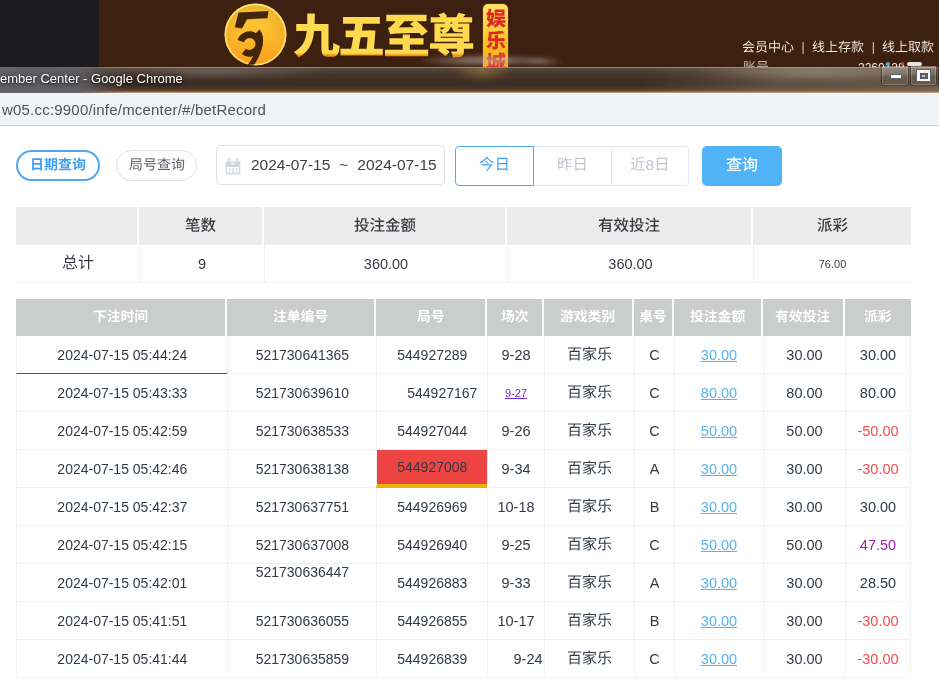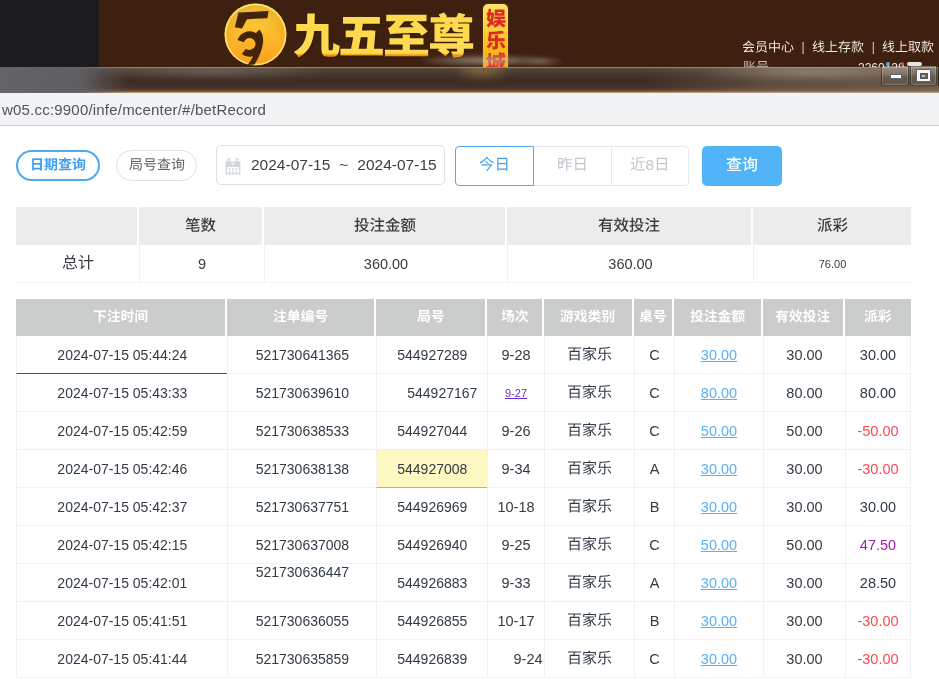--- a/index.html
+++ b/index.html
@@ -175,20 +175,21 @@
 <div class="abs" style="left:520px;top:57px;width:45px;height:9px;background:radial-gradient(ellipse at 50% 50%,rgba(190,180,168,.5),transparent 70%);filter:blur(2px)"></div>
 </div>
 <div class="abs" style="left:0;top:67px;width:939px;height:26px;overflow:hidden;
 background:linear-gradient(180deg,#5e5046 0%,#514238 10%,#453429 28%,#3c2d23 52%,#3f2e24 70%,#49352a 82%,#5e4332 90%,#8a6348 95%,#b99877 98%,#c3a684 100%)">
 <div class="abs" style="left:0;top:0;width:939px;height:1px;background:rgba(190,185,180,.5)"></div>
 <div class="abs" style="left:0;top:0;width:130px;height:26px;background:linear-gradient(90deg,rgba(100,100,106,.97) 0%,rgba(98,98,104,.92) 60%,rgba(98,98,104,0) 100%)"></div>
 <div class="abs" style="left:110px;top:1px;width:230px;height:11px;background:radial-gradient(ellipse at 45% 30%,rgba(200,195,188,.34),transparent 70%);filter:blur(3px)"></div>
 <div class="abs" style="left:640px;top:0;width:299px;height:26px;background:linear-gradient(90deg,rgba(175,160,135,0),rgba(175,160,135,.28) 45%,rgba(180,168,142,.34) 100%)"></div>
 <div class="abs" style="left:700px;top:1px;width:230px;height:13px;background:radial-gradient(ellipse at 50% 25%,rgba(215,205,188,.4),transparent 75%);filter:blur(3px)"></div>
 <div class="abs" style="left:455px;top:0;width:55px;height:14px;background:radial-gradient(ellipse at 50% 10%,rgba(235,190,90,.4),transparent 80%);filter:blur(3px)"></div>
+<div class="abs" style="left:0px;top:4px;font-size:13px;color:#fff;text-shadow:0 1px 3px rgba(0,0,0,.8),0 0 6px rgba(0,0,0,.5);white-space:nowrap">ember Center - Google Chrome</div>
 </div>
 <div class="abs" style="left:881px;top:66px;width:28px;height:20px;border:1px solid rgba(35,30,28,.55);border-top:none;border-radius:0 0 3px 3px;background:linear-gradient(180deg,rgba(255,255,255,.22),rgba(255,255,255,.10) 45%,rgba(90,75,55,.06) 55%,rgba(130,112,80,.14));box-shadow:inset 0 0 0 1px rgba(255,255,255,.18)">
     <div class="abs" style="left:8px;top:8px;width:12px;height:5px;background:#fbfbfc;border:1px solid #5a6272;border-radius:1px"></div>
   </div>
 <div class="abs" style="left:910px;top:66px;width:27px;height:20px;border:1px solid rgba(35,30,28,.55);border-top:none;border-radius:0 0 3px 3px;background:linear-gradient(180deg,rgba(255,255,255,.22),rgba(255,255,255,.10) 45%,rgba(90,75,55,.06) 55%,rgba(130,112,80,.14));box-shadow:inset 0 0 0 1px rgba(255,255,255,.18)">
     <div class="abs" style="left:5px;top:3px;width:15px;height:13px;background:#f8f8f9;border:1px solid #5a6272;border-radius:1px">
       <div class="abs" style="left:2.5px;top:2.5px;width:8px;height:6px;background:#6b6258;border:1px solid #4e586b">
         <div class="abs" style="left:1.5px;top:1px;width:3px;height:2px;background:#c9bca6"></div>
       </div>
     </div>
@@ -463,21 +464,21 @@
   </div>
 <div style="position:absolute;left:845px;top:412px;width:66px;height:38px;display:flex;align-items:center;justify-content:center;background:#fff;border-bottom:1px solid #f0f1f3;border-left:1px solid #f0f1f3;border-right:1px solid #f0f1f3;">
     <span style="font-size:14.5px;color:#f84a4e;">-50.00</span>
   </div>
 <div style="position:absolute;left:16px;top:450px;width:211px;height:38px;display:flex;align-items:center;justify-content:center;background:#fff;border-bottom:1px solid #f0f1f3;border-left:1px solid #f0f1f3;">
     <span style="font-size:14.5px;color:#313b46;display:inline-block;transform:scaleX(0.965);">2024-07-15 05:42:46</span>
   </div>
 <div style="position:absolute;left:227px;top:450px;width:149px;height:38px;display:flex;align-items:center;justify-content:center;background:#fff;border-bottom:1px solid #f0f1f3;border-left:1px solid #f0f1f3;">
     <span style="font-size:14.5px;color:#313b46;display:inline-block;transform:scaleX(0.965);">521730638138</span>
   </div>
-<div style="position:absolute;left:376px;top:450px;width:111px;height:38px;display:flex;align-items:center;justify-content:center;background:#fef9c3;border-bottom:1px solid #eab308;border-left:1px solid #f0f1f3;">
+<div style="position:absolute;left:376px;top:450px;width:111px;height:38px;display:flex;align-items:center;justify-content:center;background:#ef4444;border-bottom:4px solid #eab308;border-left:1px solid #f0f1f3;">
     <span style="font-size:14.5px;color:#313b46;display:inline-block;transform:scaleX(0.965);">544927008</span>
   </div>
 <div style="position:absolute;left:487px;top:450px;width:57px;height:38px;display:flex;align-items:center;justify-content:center;background:#fff;border-bottom:1px solid #f0f1f3;border-left:1px solid #f0f1f3;">
     <span style="font-size:14.5px;color:#313b46;">9-34</span>
   </div>
 <div style="position:absolute;left:544px;top:450px;width:90px;height:38px;display:flex;align-items:center;justify-content:center;background:#fff;border-bottom:1px solid #f0f1f3;border-left:1px solid #f0f1f3;">
     <svg class="t" width="45" height="18" viewBox="0 0 45 18" fill="#313b46">
       <use href="#r30334" transform="translate(0.0 13.3) scale(0.01500)"></use>
       <use href="#r23478" transform="translate(15.0 13.3) scale(0.01500)"></use>
       <use href="#r20048" transform="translate(30.0 13.3) scale(0.01500)"></use>

